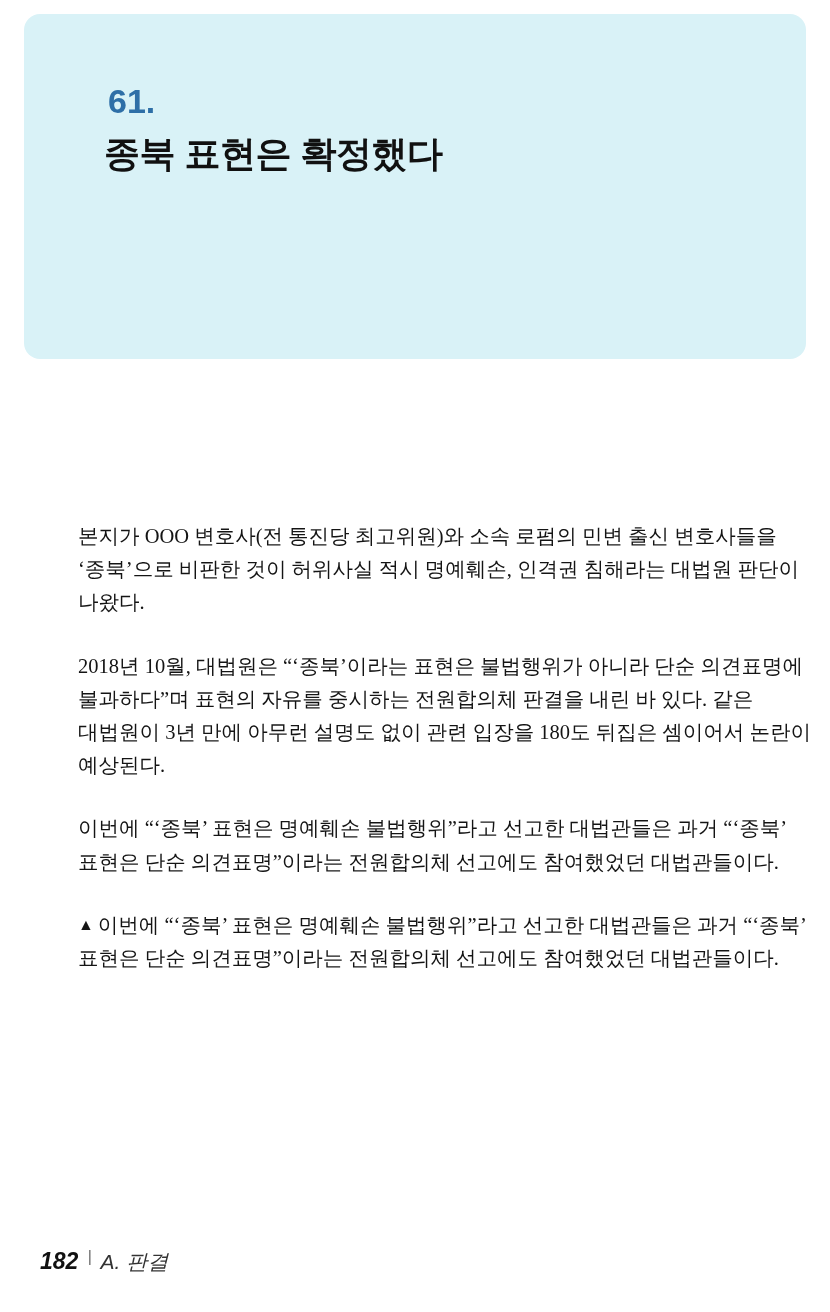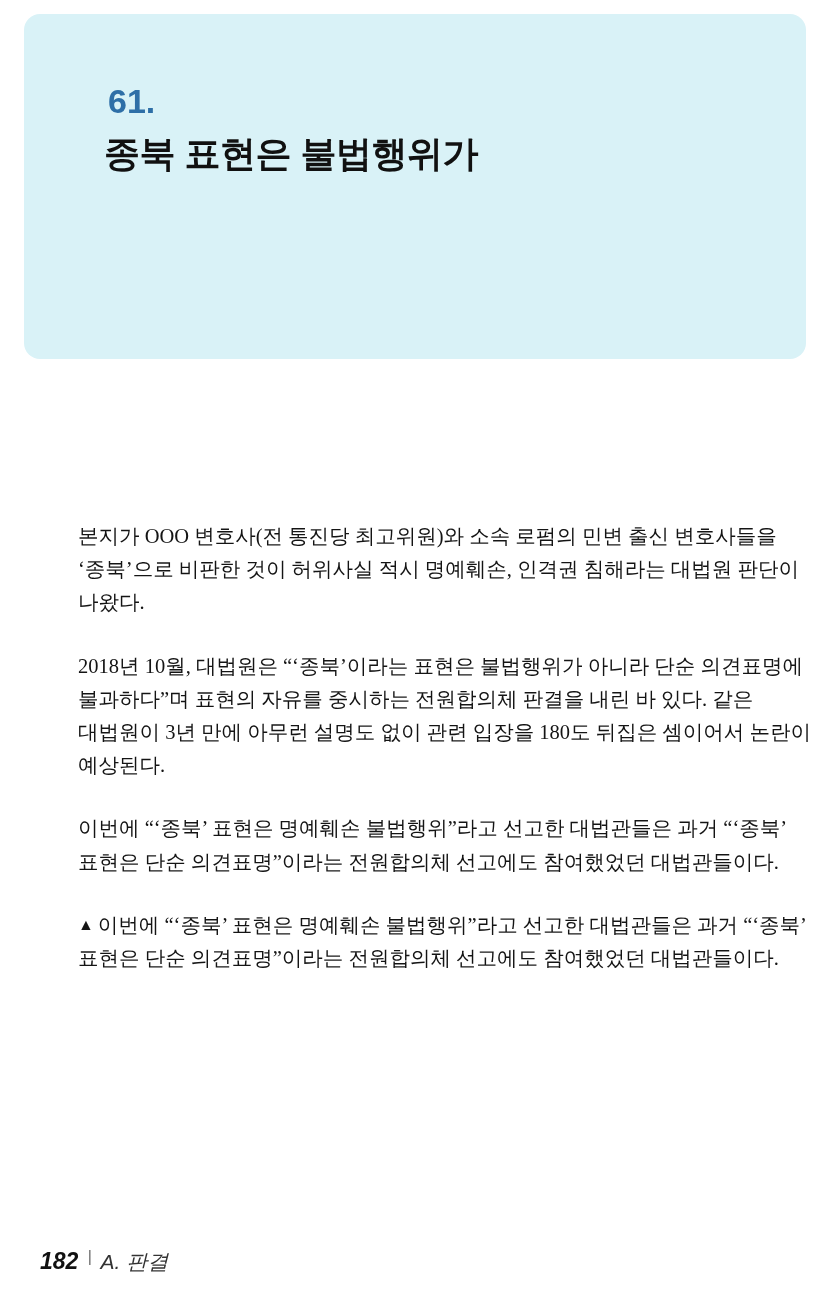--- a/index.html
+++ b/index.html
@@ -127,21 +127,21 @@
   }
 </style>
 </head>
 <body>
 
 <div class="page">
 
   <div class="header-band">
     <div class="chapter-number">61.</div>
 
-    <div class="chapter-title">종북 표현은 불법행위가</div>
+    <div class="chapter-title">종북 표현은 확정했다</div>
 
 
   </div>
 
   <div class="body-text">
     <p class="para">본지가 OOO 변호사(전 통진당 최고위원)와 소속 로펌의 민변 출신 변호사들을 ‘종북’으로 비판한 것이 허위사실 적시 명예훼손, 인격권 침해라는 대법원 판단이 나왔다.</p>
     <p class="para">2018년 10월, 대법원은 “‘종북’이라는 표현은 불법행위가 아니라 단순 의견표명에 불과하다”며 표현의 자유를 중시하는 전원합의체 판결을 내린 바 있다. 같은 대법원이 3년 만에 아무런 설명도 없이 관련 입장을 180도 뒤집은 셈이어서 논란이 예상된다.</p>
     <p class="para">이번에 “‘종북’ 표현은 명예훼손 불법행위”라고 선고한 대법관들은 과거 “‘종북’ 표현은 단순 의견표명”이라는 전원합의체 선고에도 참여했었던 대법관들이다.</p>
     <p class="para caption"><span class="tri">▲</span><span>이번에 “‘종북’ 표현은 명예훼손 불법행위”라고 선고한 대법관들은 과거 “‘종북’ 표현은 단순 의견표명”이라는 전원합의체 선고에도 참여했었던 대법관들이다.</span></p>
   </div>

